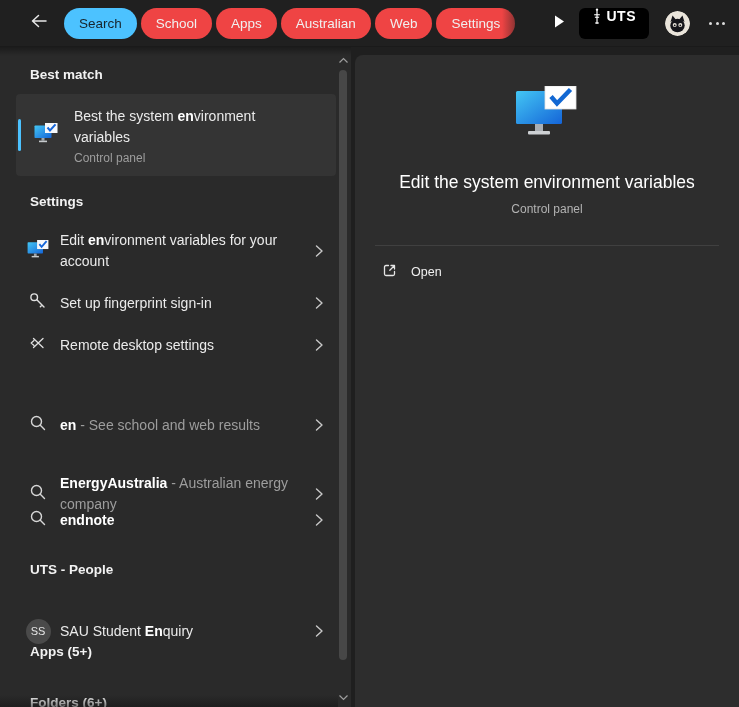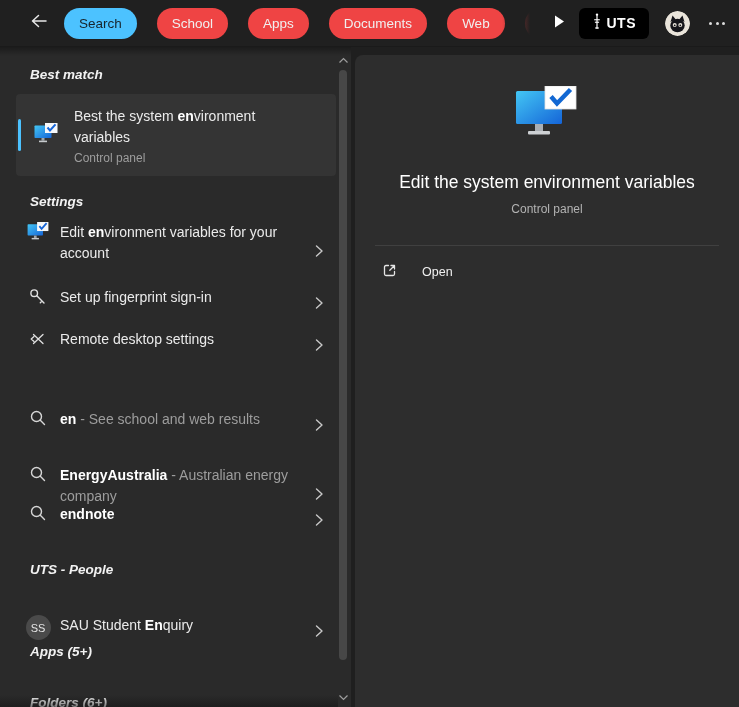--- a/index.html
+++ b/index.html
@@ -9,58 +9,58 @@
     background:#1f1f1f; font-family:"Liberation Sans", sans-serif;
     color:#f0f0f0; -webkit-font-smoothing:antialiased;
   }
 
   
   .header { position:absolute; top:0; left:0; right:0; height:47px;
     display:flex; align-items:center; padding-left:26px; background:#202020;
     border-bottom:1px solid #1a1a1a; }
   .back-btn { width:26px; height:30px; display:flex; align-items:center; justify-content:center;
     margin-right:12px; cursor:pointer; flex:none; }
-  .tabs { display:flex; gap:20px; align-items:center; width:478px; overflow:hidden;
+  .tabs { display:flex; gap:4px; align-items:center; width:478px; overflow:hidden;
     position:relative; flex:none; }
   .pill { height:31px; padding:0 15px; border-radius:16px; background:#ef4444;
     color:#f0f0f0; font-size:13.5px; display:flex; align-items:center;
     white-space:nowrap; cursor:pointer; flex:none; }
   .pill.active { background:#4cc2ff; color:#17242b; }
   .tabs-fade { position:absolute; top:0; bottom:0; right:0; width:40px;
     background:linear-gradient(to right, rgba(32,32,32,0), #202020 70%); pointer-events:none; }
   .more-tabs { width:26px; height:30px; display:flex; align-items:center; justify-content:center;
     cursor:pointer; flex:none; margin-left:4px; }
   .header-spacer { flex:1; }
   .brand-btn { height:31px; padding:0 13px; background:#000; border-radius:6px;
-    display:flex; align-items:center; gap:5px; cursor:pointer; flex:none; }
+    display:flex; gap:5px; cursor:pointer; flex:none; }
   .brand-label { color:#fff; font-weight:700; font-size:14px; letter-spacing:.5px; }
   .avatar { width:25px; height:25px; border-radius:50%; overflow:hidden; margin-left:16px;
     cursor:pointer; flex:none; }
   .dots { display:flex; gap:3.5px; margin-left:19px; margin-right:14px; cursor:pointer; flex:none; }
   .dots i { width:3px; height:3px; border-radius:50%; background:#dcdcdc; display:block; }
 
   
   .left-panel { position:absolute; left:0; top:47px; width:351px; bottom:0;
     background:#2a2a2a; }
   .top-fade { position:absolute; top:0; left:0; right:0; height:9px;
     background:linear-gradient(rgba(0,0,0,.35), rgba(0,0,0,0)); pointer-events:none; }
   .bottom-fade { position:absolute; bottom:0; left:0; right:13px; height:12px;
     background:linear-gradient(rgba(20,20,20,0), rgba(20,20,20,.55)); pointer-events:none; }
-  .section-label { position:absolute; left:30px; font-size:13.5px; font-weight:700; color:#f2f2f2;font-style:italic; }
+  .section-label { position:absolute; left:30px; font-size:13.5px; font-weight:700; color:#f2f2f2; }
 
   .best-item { position:absolute; left:16px; top:47px; width:320px; height:82px;
     background:#343434; border-radius:4px; display:flex; align-items:center; cursor:pointer; }
   .accent-bar { position:absolute; left:2px; top:25px; width:3px; height:32px;
     border-radius:2px; background:#4cc2ff; }
   .best-icon-wrap { width:30px; margin-left:15px; display:flex; justify-content:center; flex:none; }
   .best-text { margin-left:13px; }
   .best-title { font-size:14px; line-height:21px; width:200px; color:#ebebeb; }
   .best-sub { font-size:12px; color:#9d9d9d; margin-top:3px; }
 
-  .row { position:absolute; left:16px; width:320px; display:flex; cursor:pointer; }
+  .row { position:absolute; left:16px; width:320px; display:flex; align-items:center; cursor:pointer; }
   .row .icon-wrap { width:44px; display:flex; justify-content:center; flex:none; }
   .row .txt { font-size:14px; line-height:21px; color:#ebebeb; }
   .row .chev { position:absolute; right:10px; top:50%; transform:translateY(-50%);
     width:14px; height:16px; display:flex; align-items:center; justify-content:center; }
   .m { font-weight:700; color:#fff; }
   .g { color:#9d9d9d; }
   .w240 { max-width:240px; }
   .ss-avatar { width:25px; height:25px; border-radius:50%; background:#4a4a4a;
     display:flex; align-items:center; justify-content:center; font-size:11px; color:#e5e5e5; flex:none; }
 
@@ -74,42 +74,42 @@
 
   
   .detail { position:absolute; left:355px; top:55px; right:0; bottom:0;
     background:#2d2d2d; border-radius:8px 0 0 0; display:flex; flex-direction:column;
     align-items:center; }
   .detail-icon { margin-top:31px; }
   .detail-title { margin-top:28px; font-size:17.5px; color:#fff; text-align:center; }
   .detail-sub { margin-top:9px; font-size:12px; color:#b3b3b3; }
   .detail-divider { margin-top:29px; height:1px; background:#404040; width:344px; }
   .action-row { margin-top:9px; height:34px; align-self:stretch; display:flex;
-    align-items:center; padding-left:26px; gap:24px; cursor:pointer; }
+    align-items:center; padding-left:26px; gap:13px; cursor:pointer; }
   .action-label { font-size:12.5px; color:#f0f0f0; }
 </style>
 </head>
 <body>
 
 <div class="app">
 
   <div class="header">
     <div class="back-btn">
       <span>
         <svg width="20" height="16" viewBox="0 0 20 16" fill="none">
           <path d="M17 8 H3.5 M9.5 2.5 L3.5 8 L9.5 13.5" stroke="#e8e8e8" stroke-width="1.5" stroke-linecap="round" stroke-linejoin="round"></path>
         </svg>
       </span>
     </div>
 
     <div class="tabs">
       <div class="pill active">Search</div>
       <div class="pill">School</div>
       <div class="pill">Apps</div>
-      <div class="pill">Documents</div>
+      <div class="pill">Australian</div>
       <div class="pill">Web</div>
       <div class="pill">Settings</div>
 
       <div class="tabs-fade"></div>
     </div>
 
     <div class="more-tabs">
       <span>
         <svg width="11" height="13" viewBox="0 0 11 13">
             <polygon points="1,0.5 10,6.5 1,12.5" fill="#fff"></polygon>

